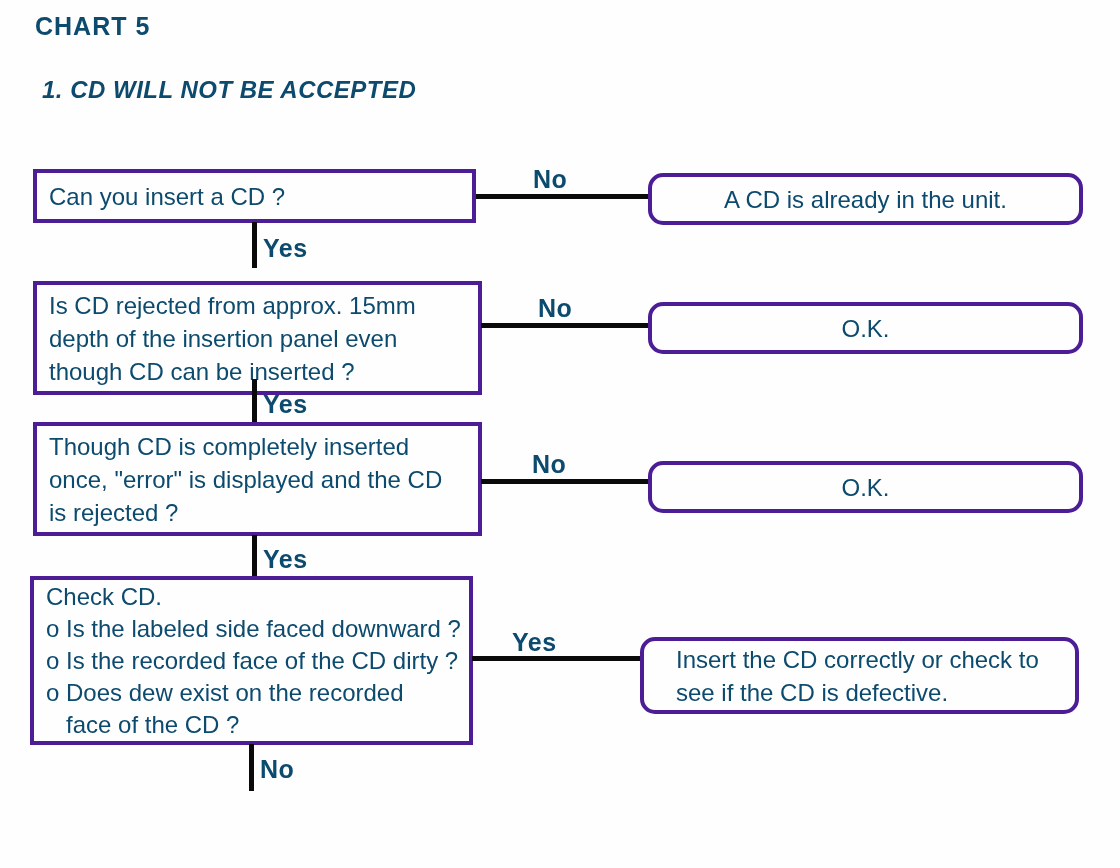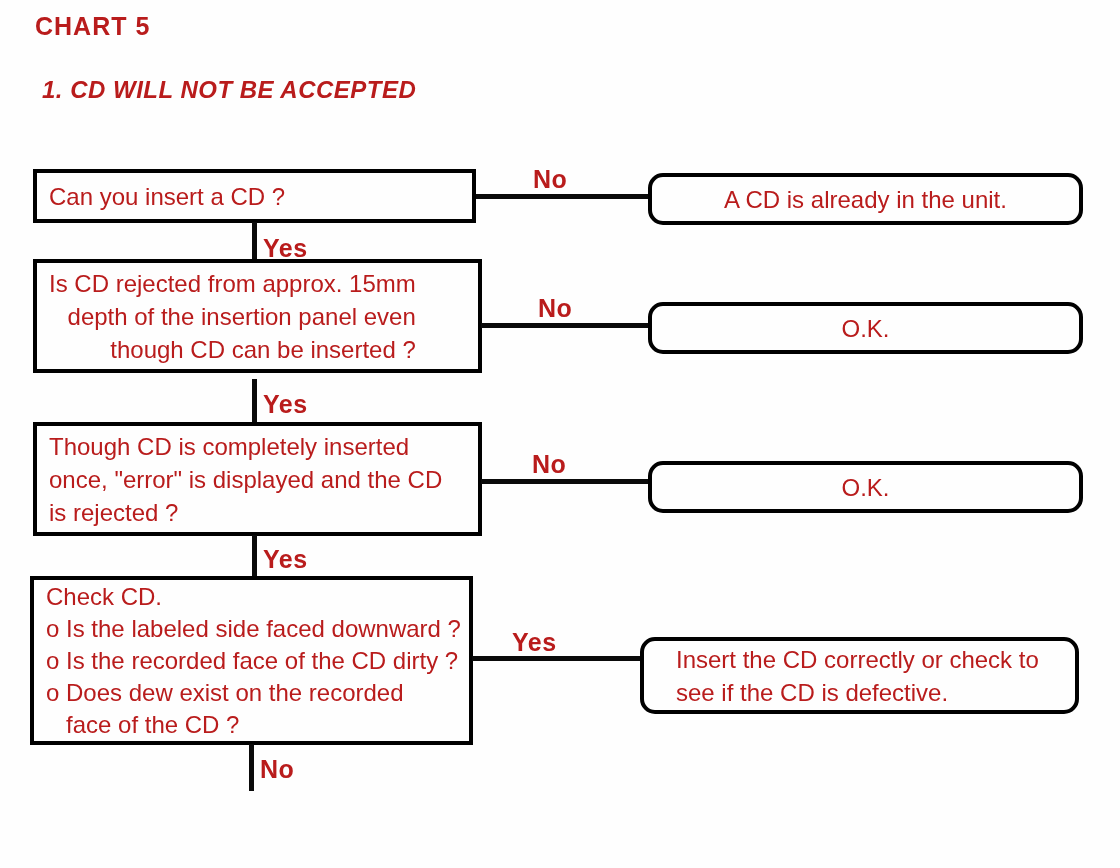--- a/index.html
+++ b/index.html
@@ -6,21 +6,21 @@
     margin: 0;
     padding: 0;
     background: #ffffff;
   }
   .sheet {
     position: relative;
     width: 1120px;
     height: 868px;
     background: #fefefe;
     font-family: "Liberation Sans", "DejaVu Sans", sans-serif;
-    color: #b91c1c;
+    color: #0c4a6e;
     overflow: hidden;
   }
   .chart-title {
     position: absolute;
     left: 35px;
     top: 12px;
     font-size: 25px;
     font-weight: 700;
     letter-spacing: 1px;
   }
@@ -28,21 +28,21 @@
     position: absolute;
     left: 42px;
     top: 76px;
     font-size: 24px;
     font-weight: 700;
     letter-spacing: 0.5px;
     font-style: italic;
   }
   .box {
     position: absolute;
-    border: 4px solid #000000;
+    border: 4px solid #4c1d95;
     background: #fefefe;
     box-sizing: border-box;
     font-size: 24px;
     line-height: 33px;
     white-space: pre;
     display: flex;
     align-items: center;
   }
   .box.q {
     justify-content: flex-start;
@@ -78,21 +78,21 @@
   <div class="chart-title">CHART 5</div>
   <div class="section-heading">1. CD WILL NOT BE ACCEPTED</div>
 
   <div class="box q" style="left:33px; top:169px; width:443px; height:54px;">Can you insert a CD ?</div>
   <div class="line" style="left:476px; top:194px; width:172px; height:5px;"></div>
   <div class="branch-label" style="left:533px; top:165px;">No</div>
   <div class="box r" style="left:648px; top:173px; width:435px; height:52px;">A CD is already in the unit.</div>
   <div class="line" style="left:252px; top:222px; width:5px; height:46px;"></div>
   <div class="branch-label" style="left:263px; top:234px;">Yes</div>
 
-  <div class="box q" style="left:33px; top:259px; width:449px; height:114px;text-align:right;">Is CD rejected from approx. 15mm
+  <div class="box q" style="left:33px; top:281px; width:449px; height:114px;">Is CD rejected from approx. 15mm
 depth of the insertion panel even
 though CD can be inserted ?</div>
   <div class="line" style="left:481px; top:323px; width:167px; height:5px;"></div>
   <div class="branch-label" style="left:538px; top:294px;">No</div>
   <div class="box r" style="left:648px; top:302px; width:435px; height:52px;">O.K.</div>
   <div class="line" style="left:252px; top:379px; width:5px; height:45px;"></div>
   <div class="branch-label" style="left:263px; top:390px;">Yes</div>
 
   <div class="box q" style="left:33px; top:422px; width:449px; height:114px;">Though CD is completely inserted
 once, "error" is displayed and the CD

